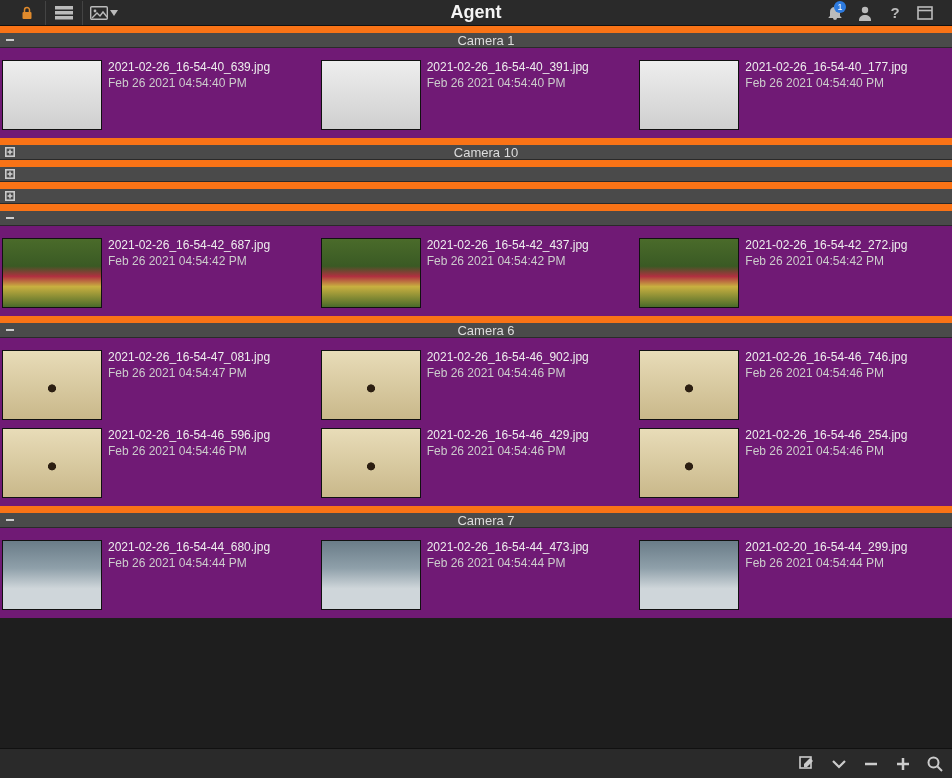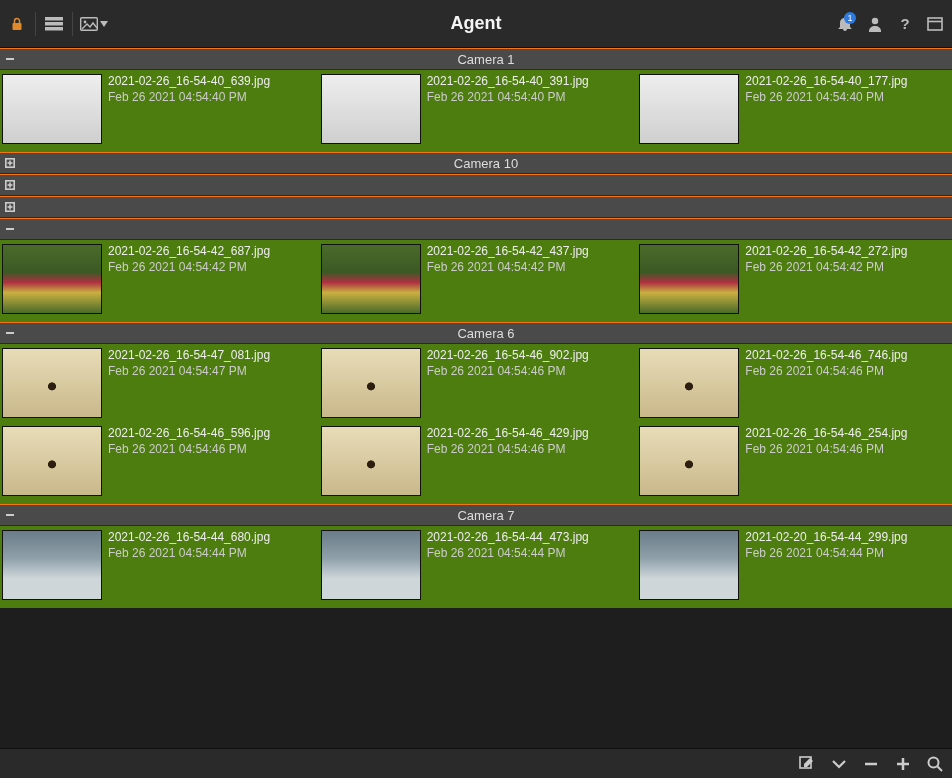--- a/index.html
+++ b/index.html
@@ -9,26 +9,26 @@
     background: #1a1a1a;
     font-family: Arial, Helvetica, sans-serif;
     color: #ddd;
     overflow: hidden;
     font-size: 13px;
   }
   .app { display: flex; flex-direction: column; height: 100%; }
 
   
   .topbar {
-    height: 48px;
+    height: 26px;
     background: #2a2a2a;
     border-bottom: 1px solid #111;
     display: flex;
     align-items: center;
-    padding: 0 2px;
+    padding: 0 12px;
   }
   .topbar .title {
     position: absolute;
     left: 0; right: 0;
     text-align: center;
     font-size: 18px;
     font-weight: bold;
     color: #f5f5f5;
     pointer-events: none;
   }
@@ -68,39 +68,39 @@
   }
 
   
   .grp-head {
     background: #4a4a4a;
     color: #ddd;
     font-size: 13px;
     height: 22px;
     display: flex;
     align-items: center;
-    border-top: 1px solid #f97316;
+    border-top: 7px solid #f97316;
     border-bottom: 1px solid #2a2a2a;
     cursor: pointer;
   }
   .grp-toggle {
     width: 20px; height:100%;
     display:flex; align-items:center; justify-content:center;
     color:#ccc;
   }
   .grp-title {
     flex:1;
     text-align:center;
     font-weight: 500;
   }
 
   
   .thumbs {
-    background:#4d7c0f;
-    padding: 4px 2px 8px 2px;
+    background:#701a75;
+    padding: 12px 2px 8px 2px;
     display: grid;
     grid-template-columns: repeat(3, 1fr);
     column-gap: 8px;
     row-gap: 8px;
   }
   .thumb-item {
     display:flex;
     align-items:flex-start;
     gap: 6px;
     cursor: pointer;

